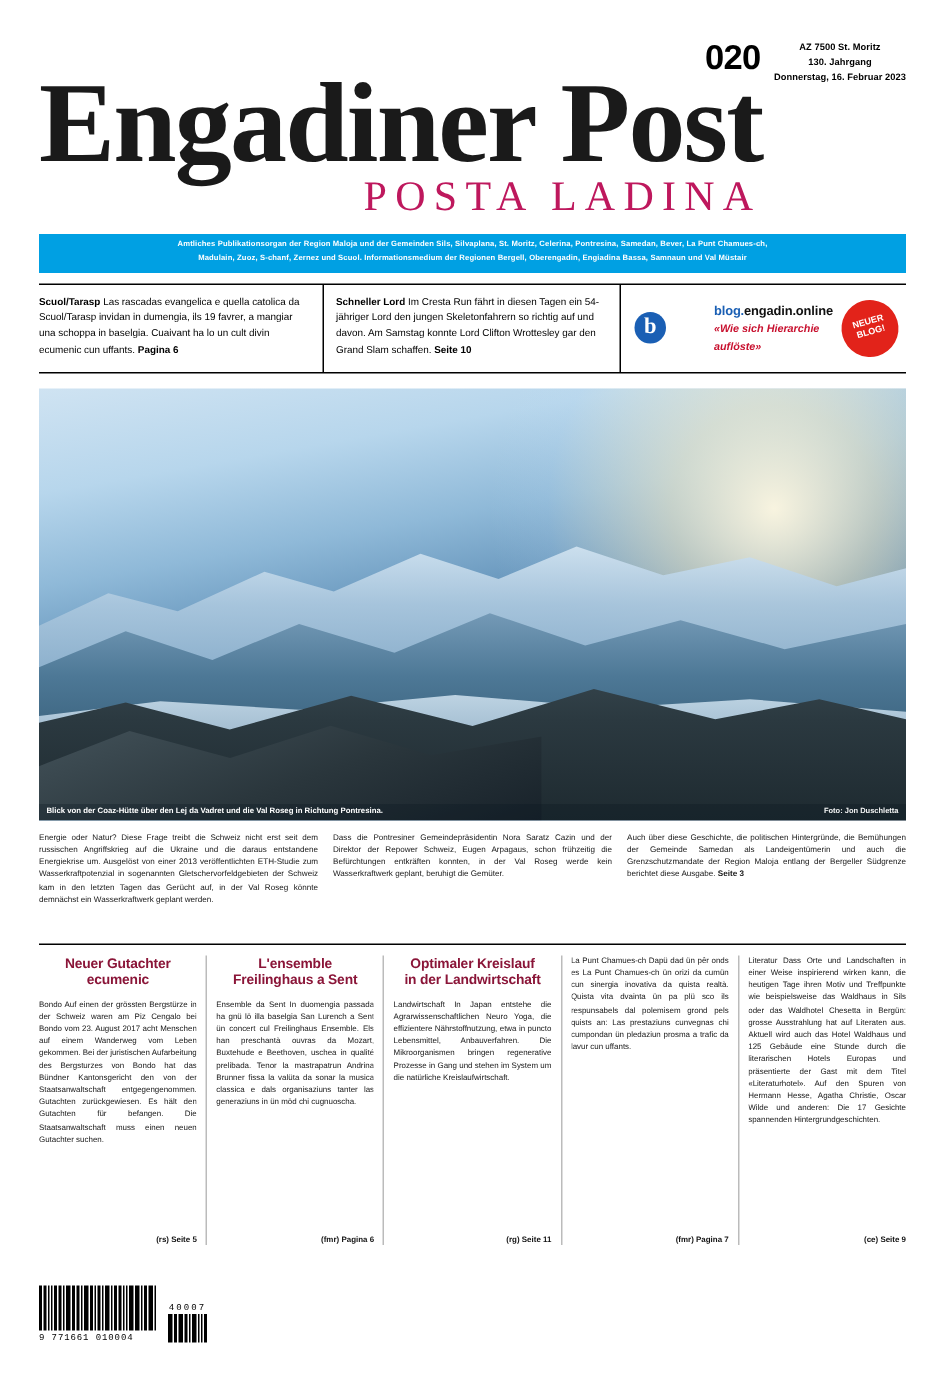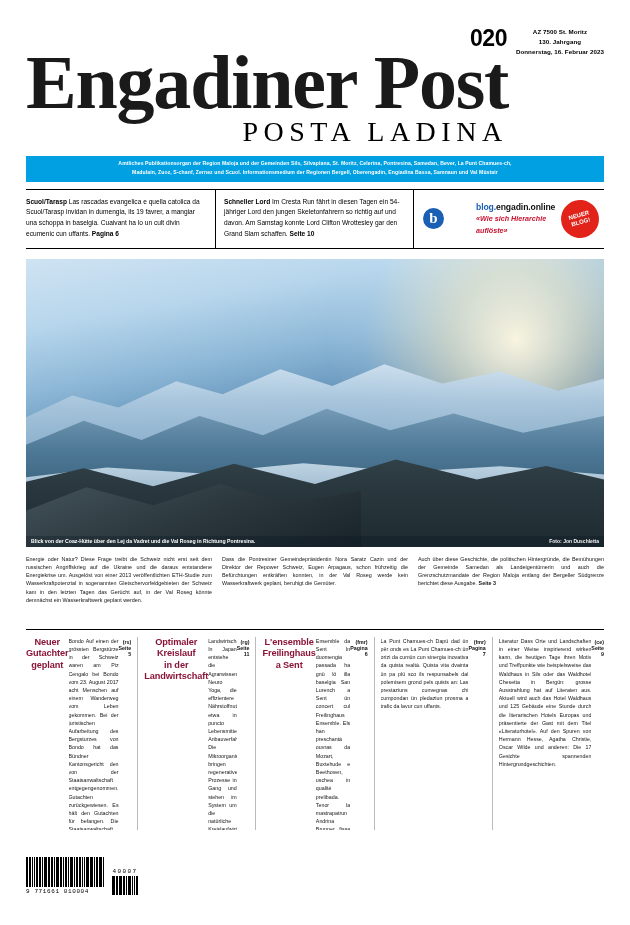--- a/index.html
+++ b/index.html
@@ -55,21 +55,21 @@
     font-size: 76px;
     line-height: 0.92;
     letter-spacing: -1.2px;
     color: #1a1a1a;
     text-align: left;
   }
   .logo-sub {
     font-family: "Liberation Serif", serif;
     font-size: 28px;
     letter-spacing: 5.5px;
-    color: #000000;
+    color: #be185d;
     text-align: center;
     margin-top: -2px;
     padding-left: 120px;
   }
 
   
   .blue-strip {
     margin: 8px 26px 0 26px;
     background: #00a0e3;
     color: #fff;
@@ -253,21 +253,21 @@
     display: flex;
     margin: 0 26px;
     padding-top: 7px;
     height: 200px;
   }
   .bcol {
     flex: 1 1 0;
     padding: 0 6px;
     border-right: 1px solid #bbb;
     display: flex;
-    flex-direction: row;
+    flex-direction: column;
     overflow: hidden;
   }
   .bcol:first-child { padding-left: 0; }
   .bcol:last-child { border-right: none; padding-right: 0; }
   .bcol h3 {
     font-family: "Liberation Sans", sans-serif;
     font-size: 9.2px;
     line-height: 1.24;
     font-weight: bold;
     color: #8a1538;
@@ -394,45 +394,45 @@
     <div class="lead-col"><span>Auch über diese Geschichte, die politischen Hintergründe, die Bemühungen der Gemeinde Samedan als Landeigentümerin und auch die Grenzschutzmandate der Region Maloja entlang der Bergeller Südgrenze berichtet diese Ausgabe.</span> <span class="pageref">Seite 3</span></div>
   </div>
 
   <div class="bottom-rule"></div>
 
   <div class="bottom-row">
 
     <div class="bcol">
       <h3>
         <span>Neuer Gutachter</span><br>
-        <span>geplant</span>
+        <span>ecumenic</span>
       </h3>
       <div class="body">Bondo Auf einen der grössten Bergstürze in der Schweiz waren am Piz Cengalo bei Bondo vom 23. August 2017 acht Menschen auf einem Wanderweg vom Leben gekommen. Bei der juristischen Aufarbeitung des Bergsturzes von Bondo hat das Bündner Kantonsgericht den von der Staatsanwaltschaft entgegengenommen. Gutachten zurückgewiesen. Es hält den Gutachten für befangen. Die Staatsanwaltschaft muss einen neuen Gutachter suchen.</div>
       <div class="foot"><span>(rs)</span> <span>Seite 5</span></div>
+    </div>
+
+    <div class="bcol">
+      <h3>
+        <span>L'ensemble</span><br>
+        <span>Freilinghaus a Sent</span>
+      </h3>
+      <div class="body">Ensemble da Sent In duomengia passada ha gnü lö illa baselgia San Lurench a Sent ün concert cul Freilinghaus Ensemble. Els han preschantà ouvras da Mozart, Buxtehude e Beethoven, uschea in qualité prelibada. Tenor la mastrapatrun Andrina Brunner fissa la valüta da sonar la musica classica e dals organisaziuns tanter las generaziuns in ün möd chi cugnuoscha.</div>
+      <div class="foot"><span>(fmr)</span> <span>Pagina 6</span></div>
     </div>
 
     <div class="bcol">
       <h3>
         <span>Optimaler Kreislauf</span><br>
         <span>in der Landwirtschaft</span>
       </h3>
       <div class="body">Landwirtschaft In Japan entstehe die Agrarwissenschaftlichen Neuro Yoga, die effizientere Nährstoffnutzung, etwa in puncto Lebensmittel, Anbauverfahren. Die Mikroorganismen bringen regenerative Prozesse in Gang und stehen im System um die natürliche Kreislaufwirtschaft.</div>
       <div class="foot"><span>(rg)</span> <span>Seite 11</span></div>
     </div>
 
     <div class="bcol">
-      <h3>
-        <span>L'ensemble</span><br>
-        <span>Freilinghaus a Sent</span>
-      </h3>
-      <div class="body">Ensemble da Sent In duomengia passada ha gnü lö illa baselgia San Lurench a Sent ün concert cul Freilinghaus Ensemble. Els han preschantà ouvras da Mozart, Buxtehude e Beethoven, uschea in qualité prelibada. Tenor la mastrapatrun Andrina Brunner fissa la valüta da sonar la musica classica e dals organisaziuns tanter las generaziuns in ün möd chi cugnuoscha.</div>
-      <div class="foot"><span>(fmr)</span> <span>Pagina 6</span></div>
-    </div>
-
-    <div class="bcol">
       <div class="body">La Punt Chamues-ch Dapü dad ün pêr onds es La Punt Chamues-ch ün orizi da cumün cun sinergia inovativa da quista realtà. Quista vita dvainta ün pa plü sco ils respunsabels dal polemisem grond pels quists an: Las prestaziuns cunvegnas chi cumpondan ün pledaziun prosma a trafic da lavur cun uffants.</div>
       <div class="foot"><span>(fmr)</span> <span>Pagina 7</span></div>
     </div>
 
     <div class="bcol">
       <div class="body">Literatur Dass Orte und Landschaften in einer Weise inspirierend wirken kann, die heutigen Tage ihren Motiv und Treffpunkte wie beispielsweise das Waldhaus in Sils oder das Waldhotel Chesetta in Bergün: grosse Ausstrahlung hat auf Literaten aus. Aktuell wird auch das Hotel Waldhaus und 125 Gebäude eine Stunde durch die literarischen Hotels Europas und präsentierte der Gast mit dem Titel «Literaturhotel». Auf den Spuren von Hermann Hesse, Agatha Christie, Oscar Wilde und anderen: Die 17 Gesichte spannenden Hintergrundgeschichten.</div>
       <div class="foot"><span>(ce)</span> <span>Seite 9</span></div>
     </div>
   </div>
 

